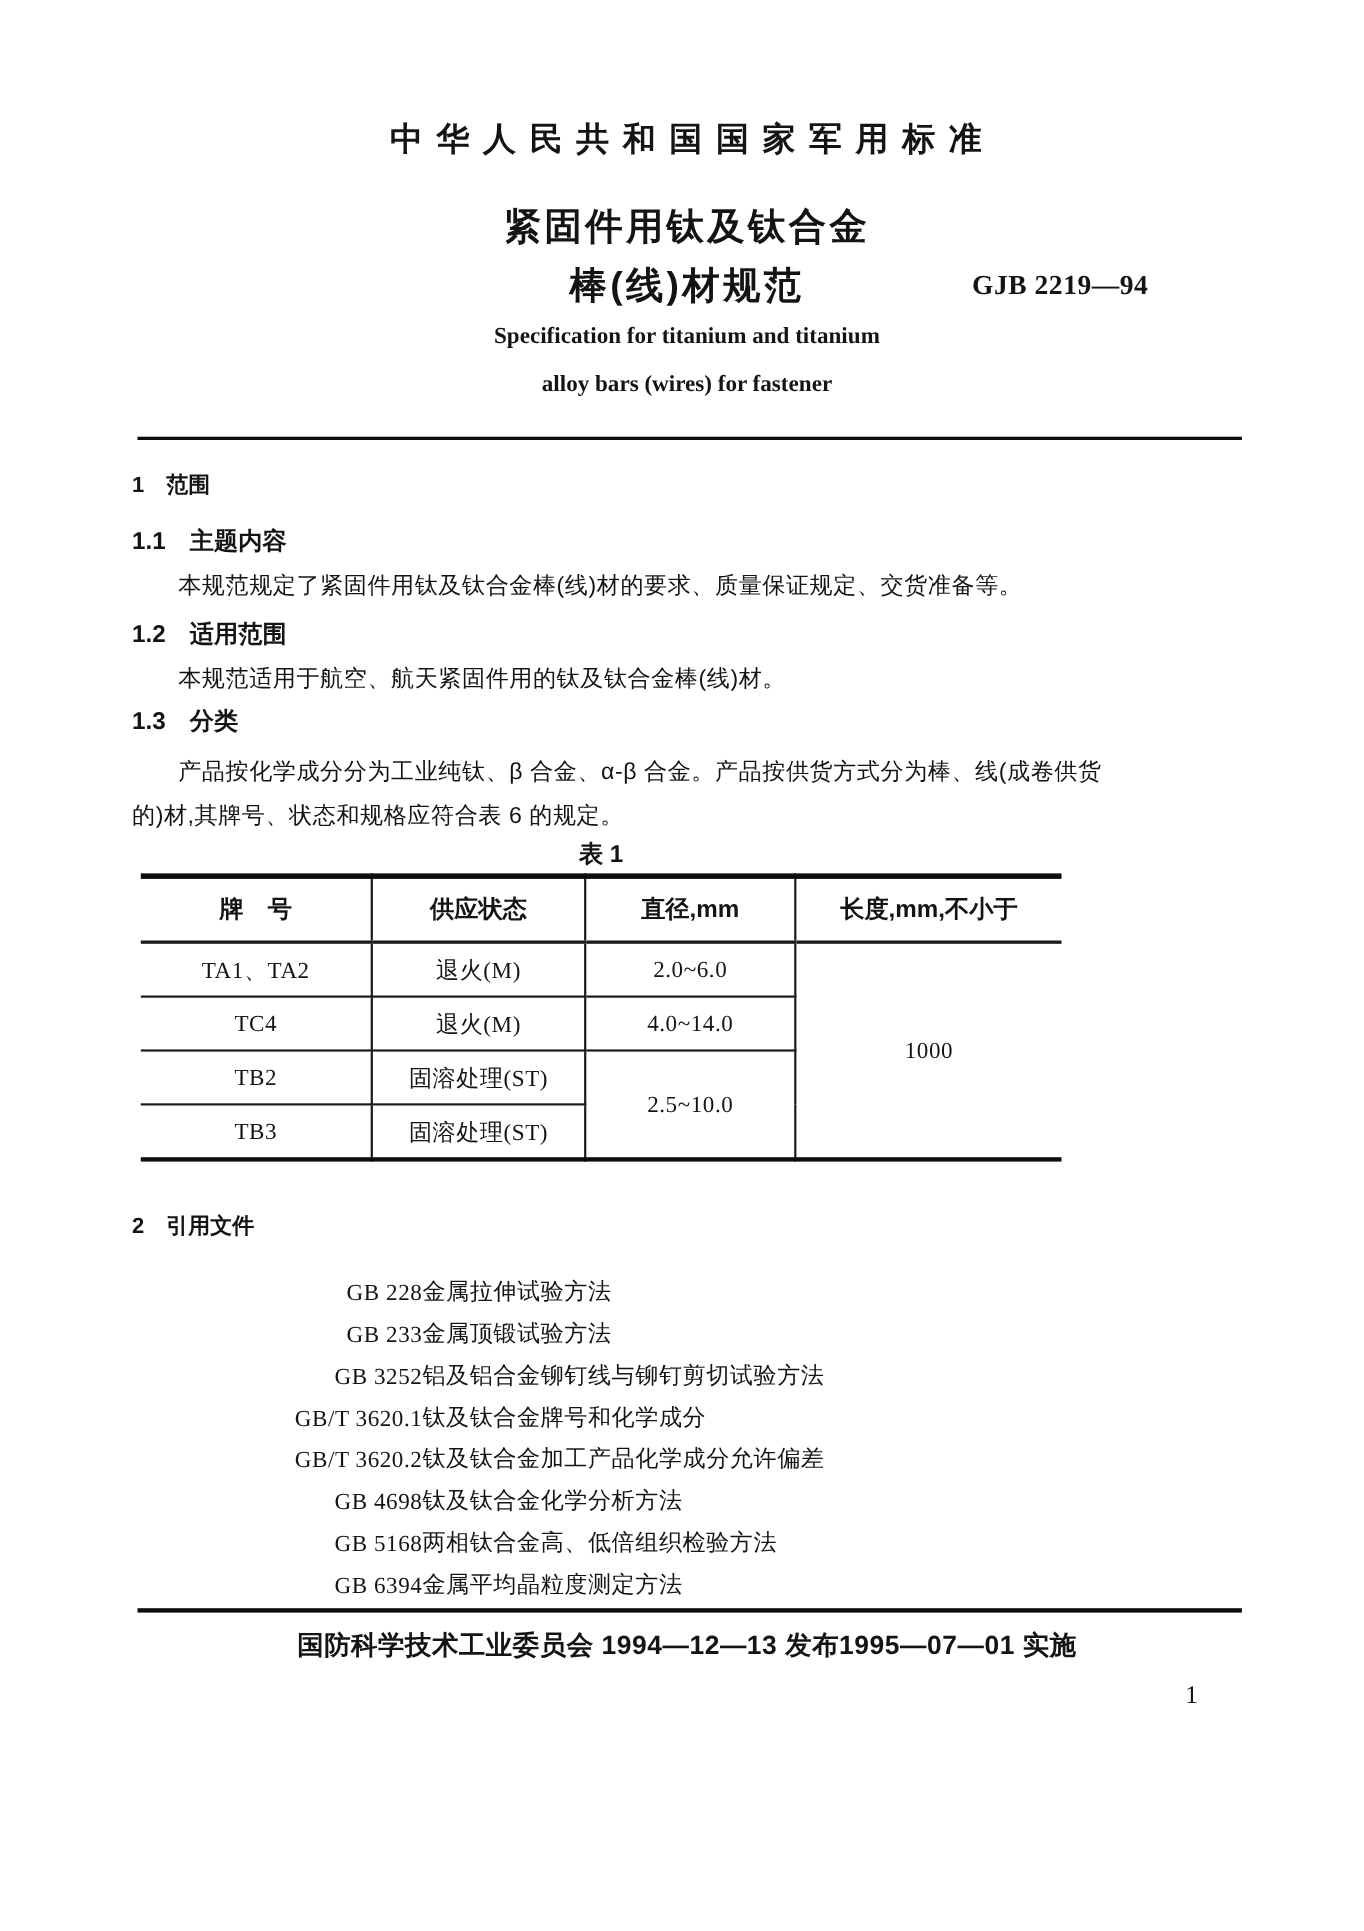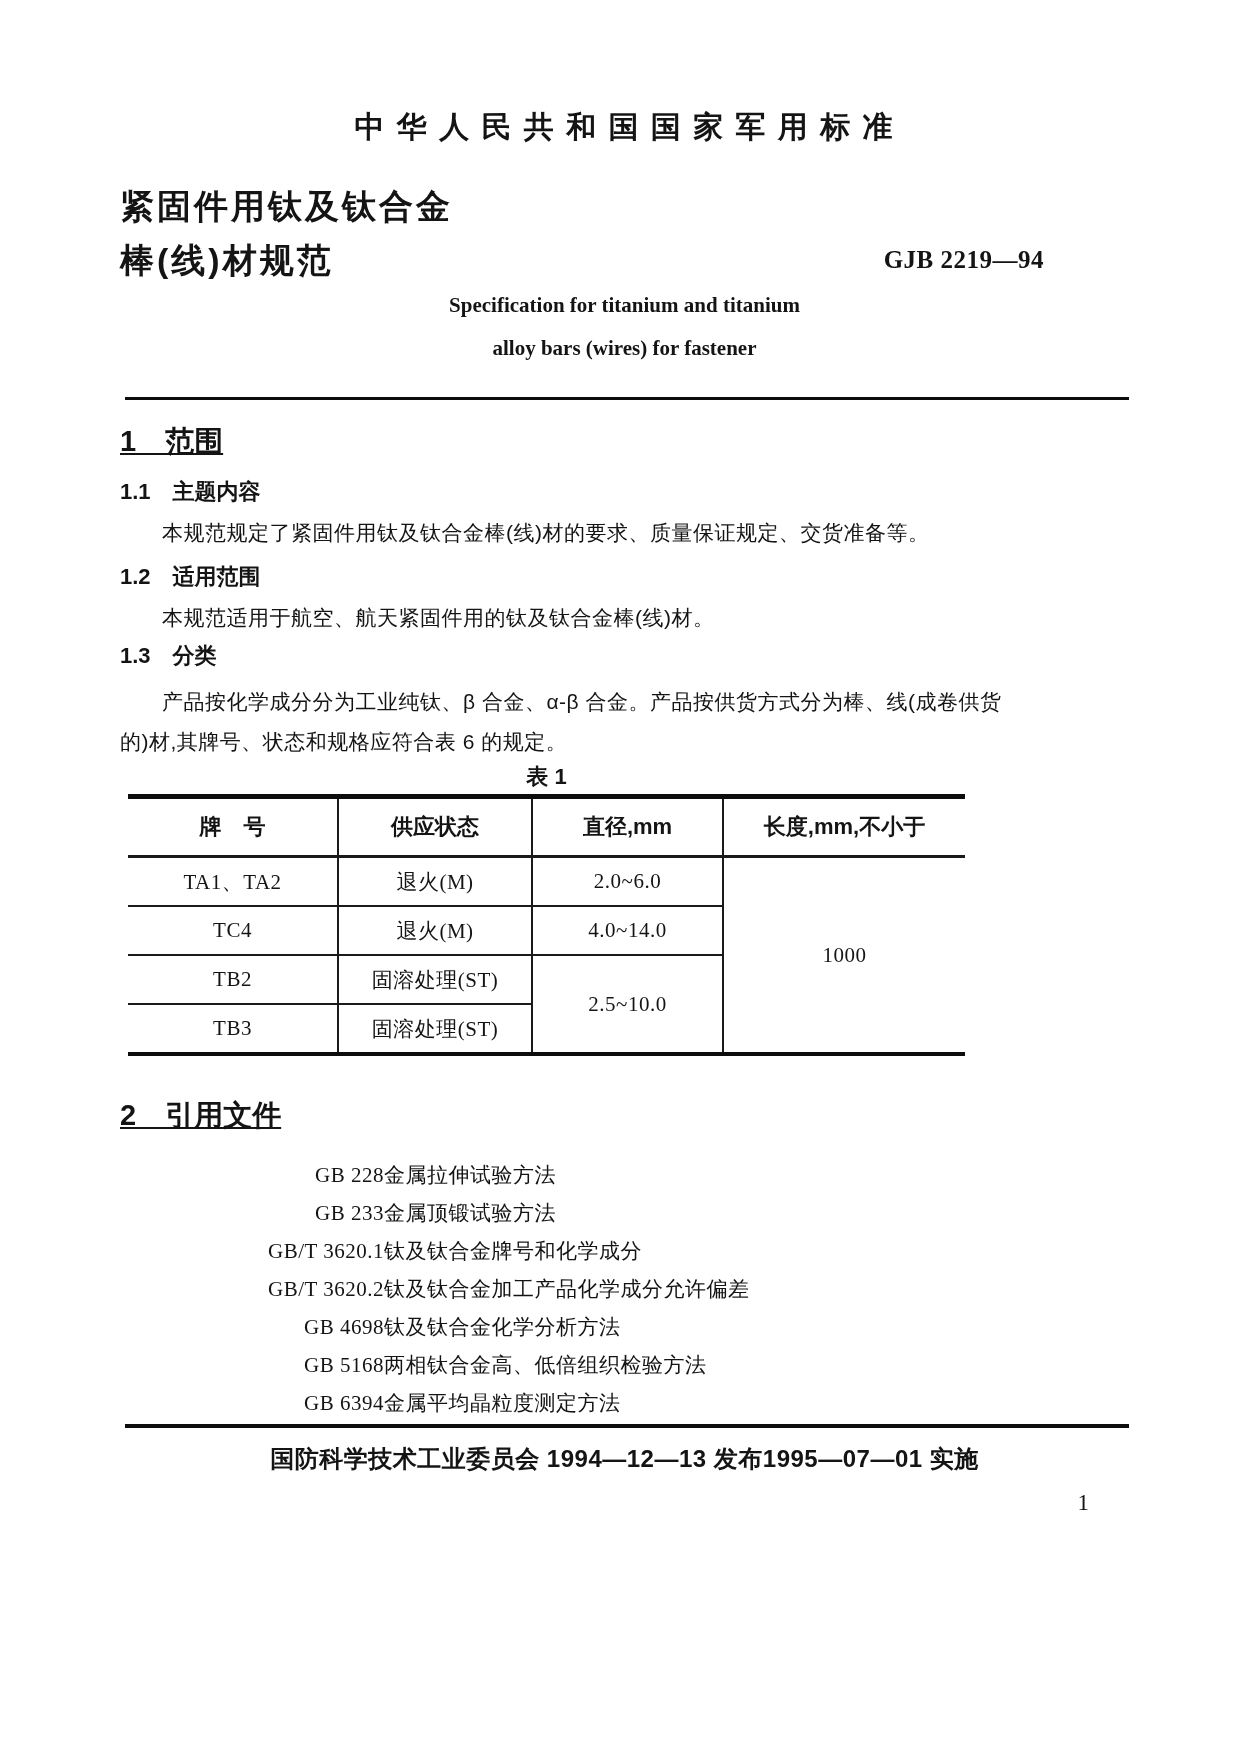--- a/index.html
+++ b/index.html
@@ -17,21 +17,21 @@
   }
   .masthead {
     text-align: center;
     font-size: 30px;
     line-height: 38px;
     font-weight: 700;
     letter-spacing: 2px;
     white-space: pre;
   }
   .title-cn {
-    text-align: left;
+    text-align: center;
     font-size: 34px;
     line-height: 44px;
     font-weight: 700;
     letter-spacing: 3px;
   }
   .title1 { margin-top: 38px; }
   .title-row { position: relative; margin-top: 10px; }
   .std-no {
     position: absolute;
     right: 85px;
@@ -54,25 +54,24 @@
     border: none;
     border-top: 3px solid #0d0d0d;
     margin: 36px 0 0 5px;
   }
   .rule-bottom {
     border-top: 4px solid #0d0d0d;
     margin-top: 2px;
   }
   h2.sec {
     margin: 26px 0 0 0;
-    font-size: 29px;
-    line-height: 30px;
-    font-weight: 700;
-    white-space: pre;
-    text-decoration: underline;
+    font-size: 20px;
+    line-height: 30px;
+    font-weight: 700;
+    white-space: pre;
   }
   h2.sec2 { margin-top: 44px; }
   h3.sub {
     margin: 22px 0 0 0;
     font-size: 22px;
     line-height: 28px;
     font-weight: 700;
     white-space: pre;
   }
   h3.sub-12 { margin-top: 16px; }
@@ -243,20 +242,24 @@
   <div class="refs">
     <div class="ref-row">
       <span class="ref-code">GB 228</span>
       <span class="ref-title">金属拉伸试验方法</span>
     </div>
     <div class="ref-row">
       <span class="ref-code">GB 233</span>
       <span class="ref-title">金属顶锻试验方法</span>
     </div>
     <div class="ref-row">
+      <span class="ref-code">GB 3252</span>
+      <span class="ref-title">铝及铝合金铆钉线与铆钉剪切试验方法</span>
+    </div>
+    <div class="ref-row">
       <span class="ref-code">GB/T 3620.1</span>
       <span class="ref-title">钛及钛合金牌号和化学成分</span>
     </div>
     <div class="ref-row">
       <span class="ref-code">GB/T 3620.2</span>
       <span class="ref-title">钛及钛合金加工产品化学成分允许偏差</span>
     </div>
     <div class="ref-row">
       <span class="ref-code">GB 4698</span>
       <span class="ref-title">钛及钛合金化学分析方法</span>

